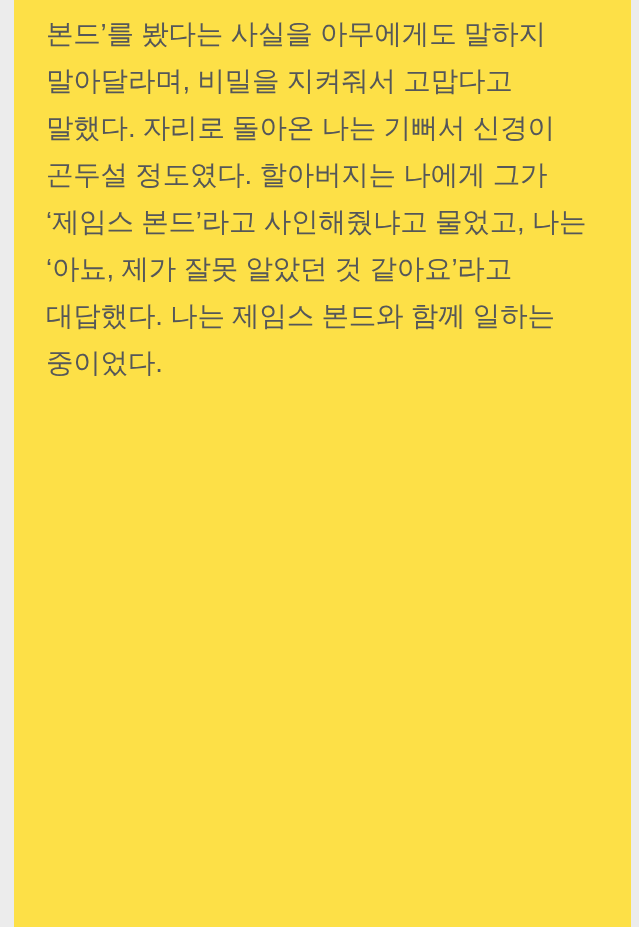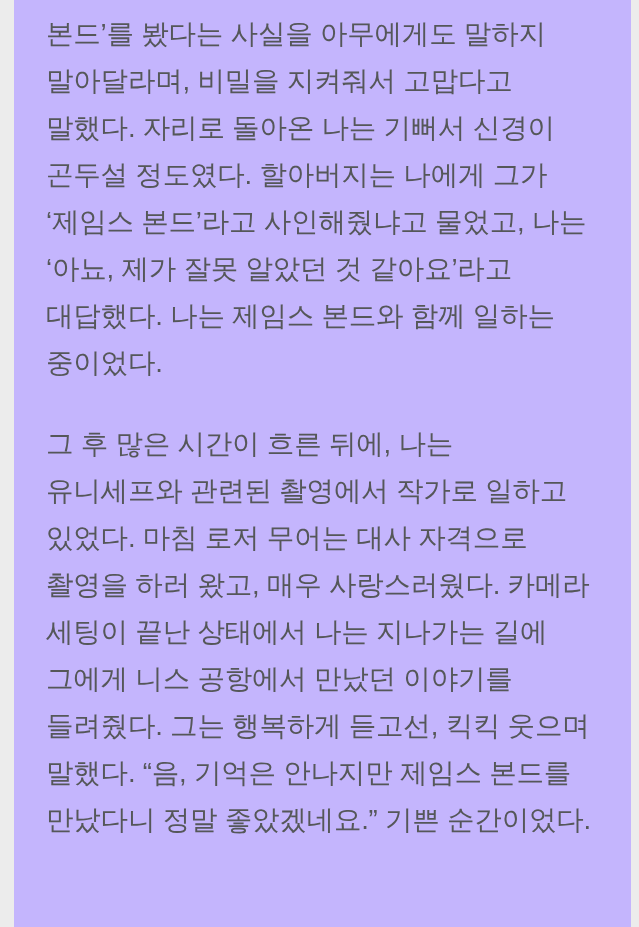--- a/index.html
+++ b/index.html
@@ -10,21 +10,21 @@
   body {
     width: 639px;
     height: 927px;
     font-family: "Liberation Sans", sans-serif;
     overflow: hidden;
   }
   .page {
     position: relative;
     width: 639px;
     height: 927px;
-    background: #c4b5fd;
+    background: #fde047;
     box-sizing: border-box;
     padding: 10px 46px 0 46px;
   }
   .edge-left {
     position: absolute;
     left: 0;
     top: 0;
     width: 14px;
     height: 927px;
     background: #ececec;
@@ -57,15 +57,14 @@
 </style>
 </head>
 <body>
 
 <div class="page">
   <div class="edge-left"></div>
   <div class="edge-right"></div>
 
   <div class="article">
     <p class="para">본드’를 봤다는 사실을 아무에게도 말하지 말아달라며, 비밀을 지켜줘서 고맙다고 말했다. 자리로 돌아온 나는 기뻐서 신경이 곤두설 정도였다. 할아버지는 나에게 그가 ‘제임스 본드’라고 사인해줬냐고 물었고, 나는 ‘아뇨, 제가 잘못 알았던 것 같아요’라고 대답했다. 나는 제임스 본드와 함께 일하는 중이었다.</p>
-    <p class="para">그 후 많은 시간이 흐른 뒤에, 나는 유니세프와 관련된 촬영에서 작가로 일하고 있었다. 마침 로저 무어는 대사 자격으로 촬영을 하러 왔고, 매우 사랑스러웠다. 카메라 세팅이 끝난 상태에서 나는 지나가는 길에 그에게 니스 공항에서 만났던 이야기를 들려줬다. 그는 행복하게 듣고선, 킥킥 웃으며 말했다. “음, 기억은 안나지만 제임스 본드를 만났다니 정말 좋았겠네요.” 기쁜 순간이었다.</p>
   </div>
 </div>
 
 </body></html>

